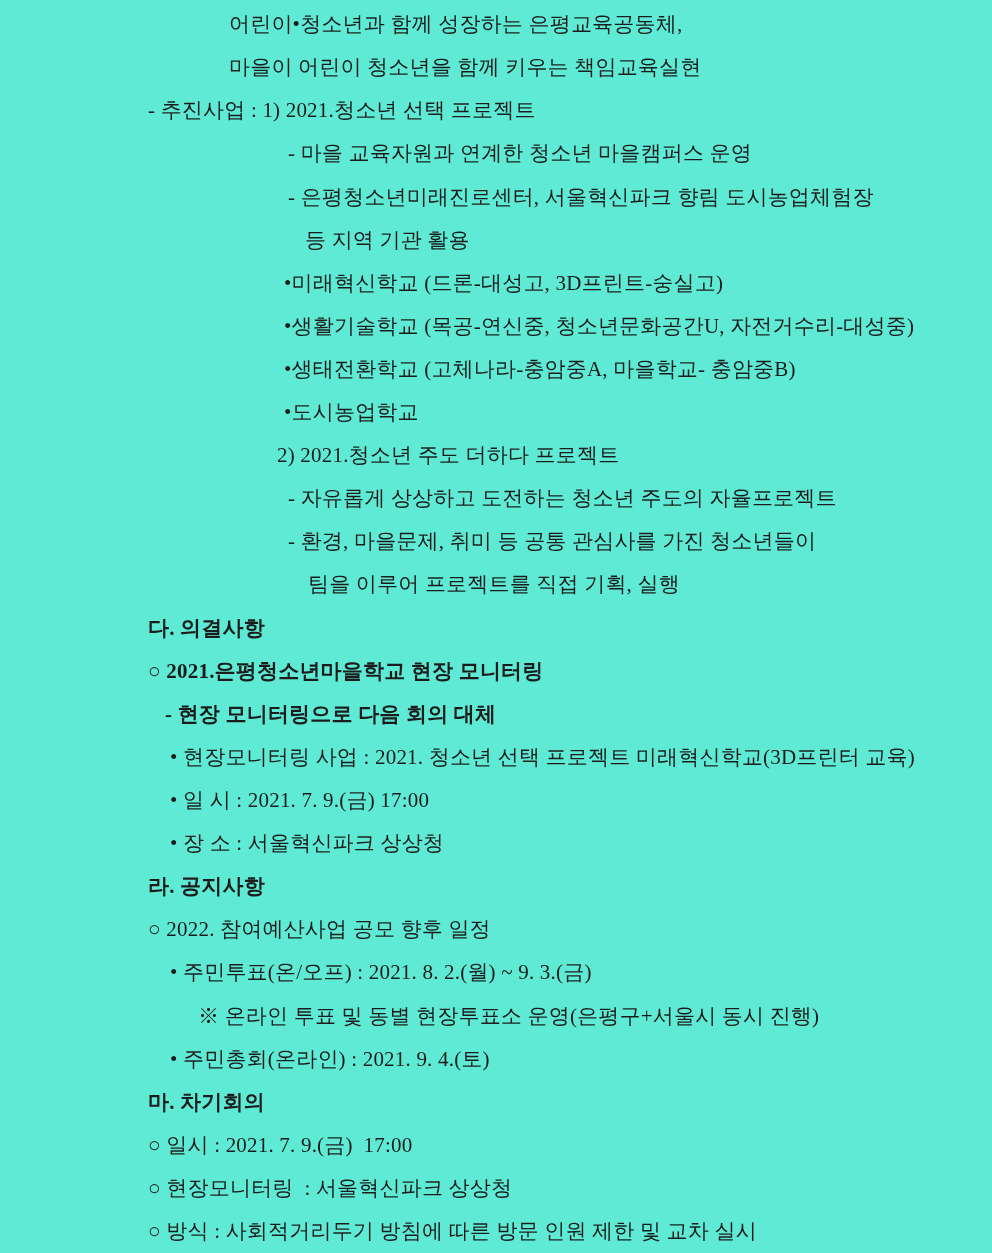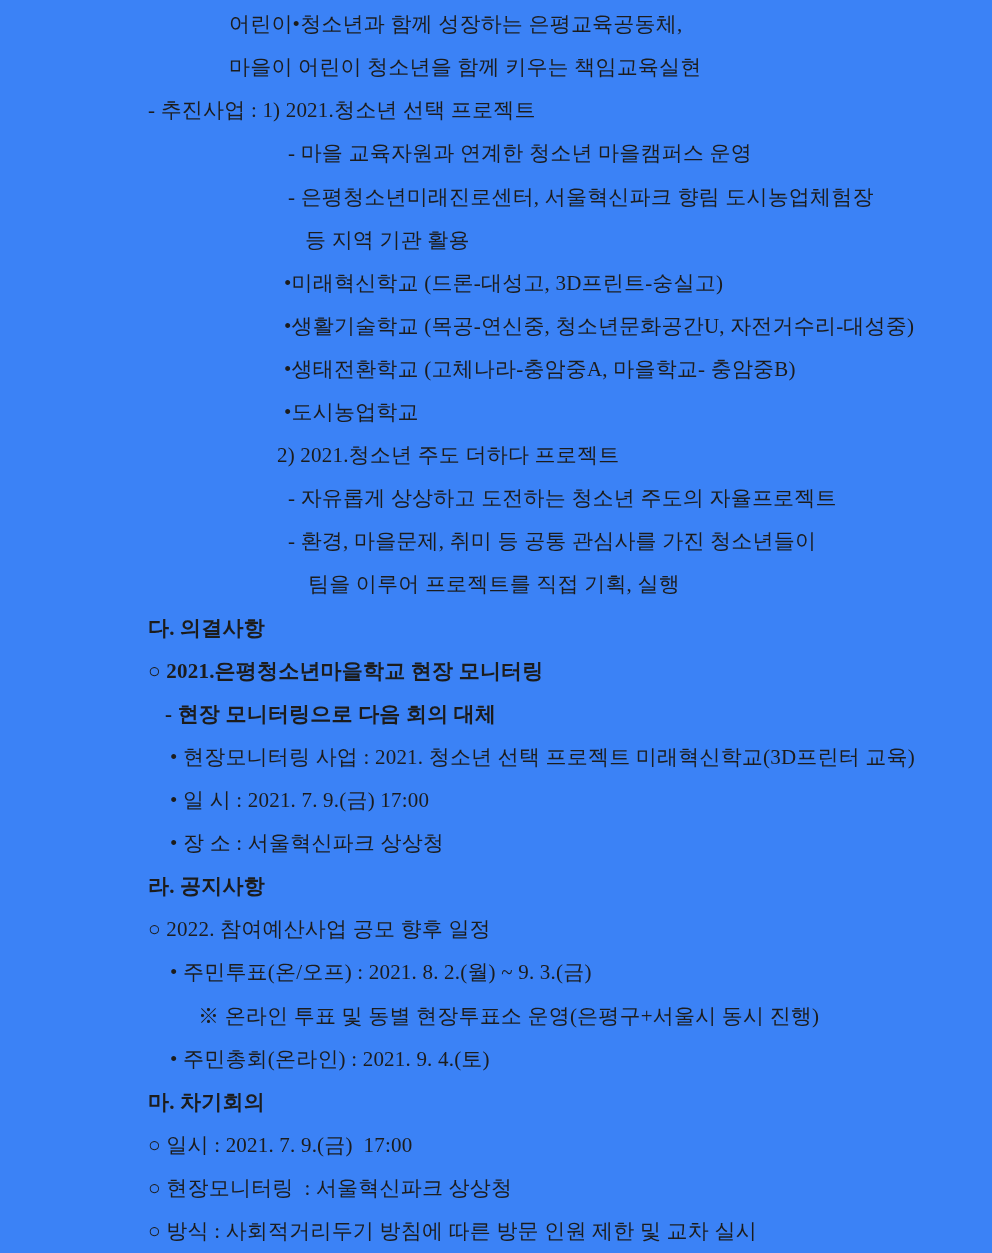--- a/index.html
+++ b/index.html
@@ -11,21 +11,21 @@
     width: 992px;
     height: 1253px;
     font-family: "Liberation Serif", "DejaVu Serif", serif;
     color: #1c1c1c;
     overflow: hidden;
   }
   .doc-page {
     position: relative;
     width: 992px;
     height: 1253px;
-    background: #3b82f6;
+    background: #5eead4;
   }
   .line {
     position: absolute;
     left: 0;
     width: 992px;
     height: 43px;
     line-height: 43px;
     font-size: 21px;
     white-space: pre;
     letter-spacing: 0.2px;

